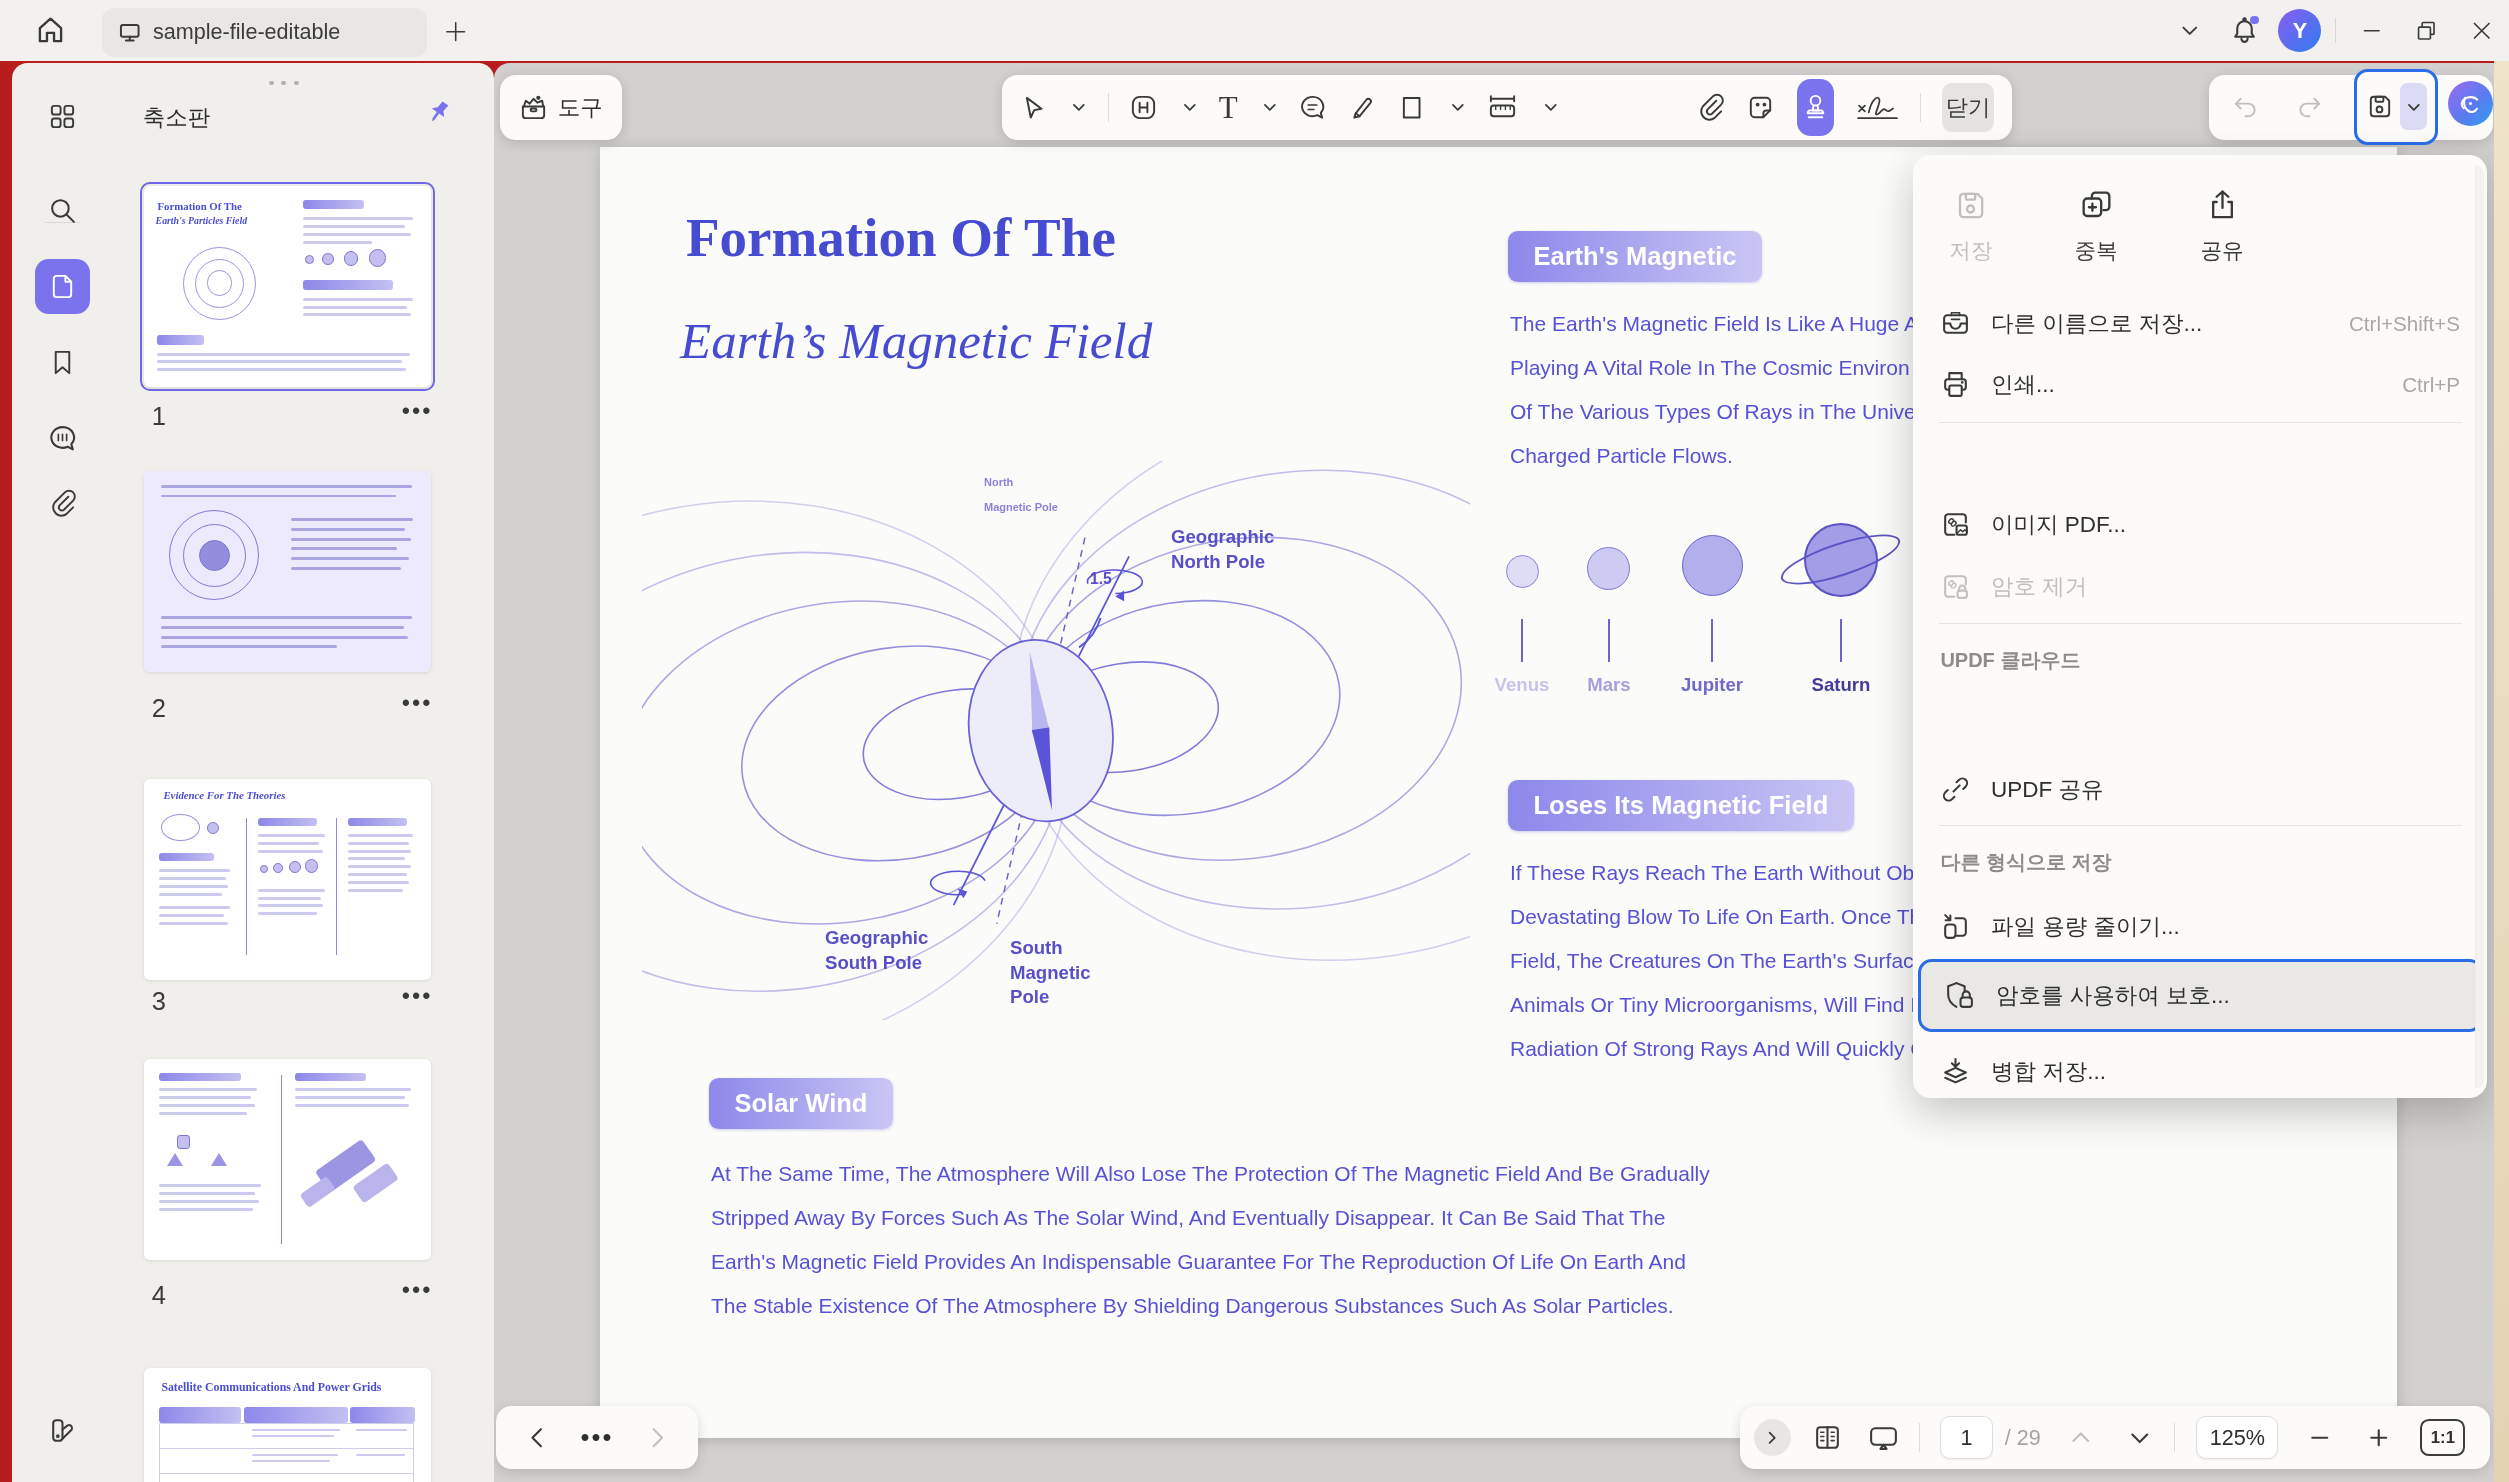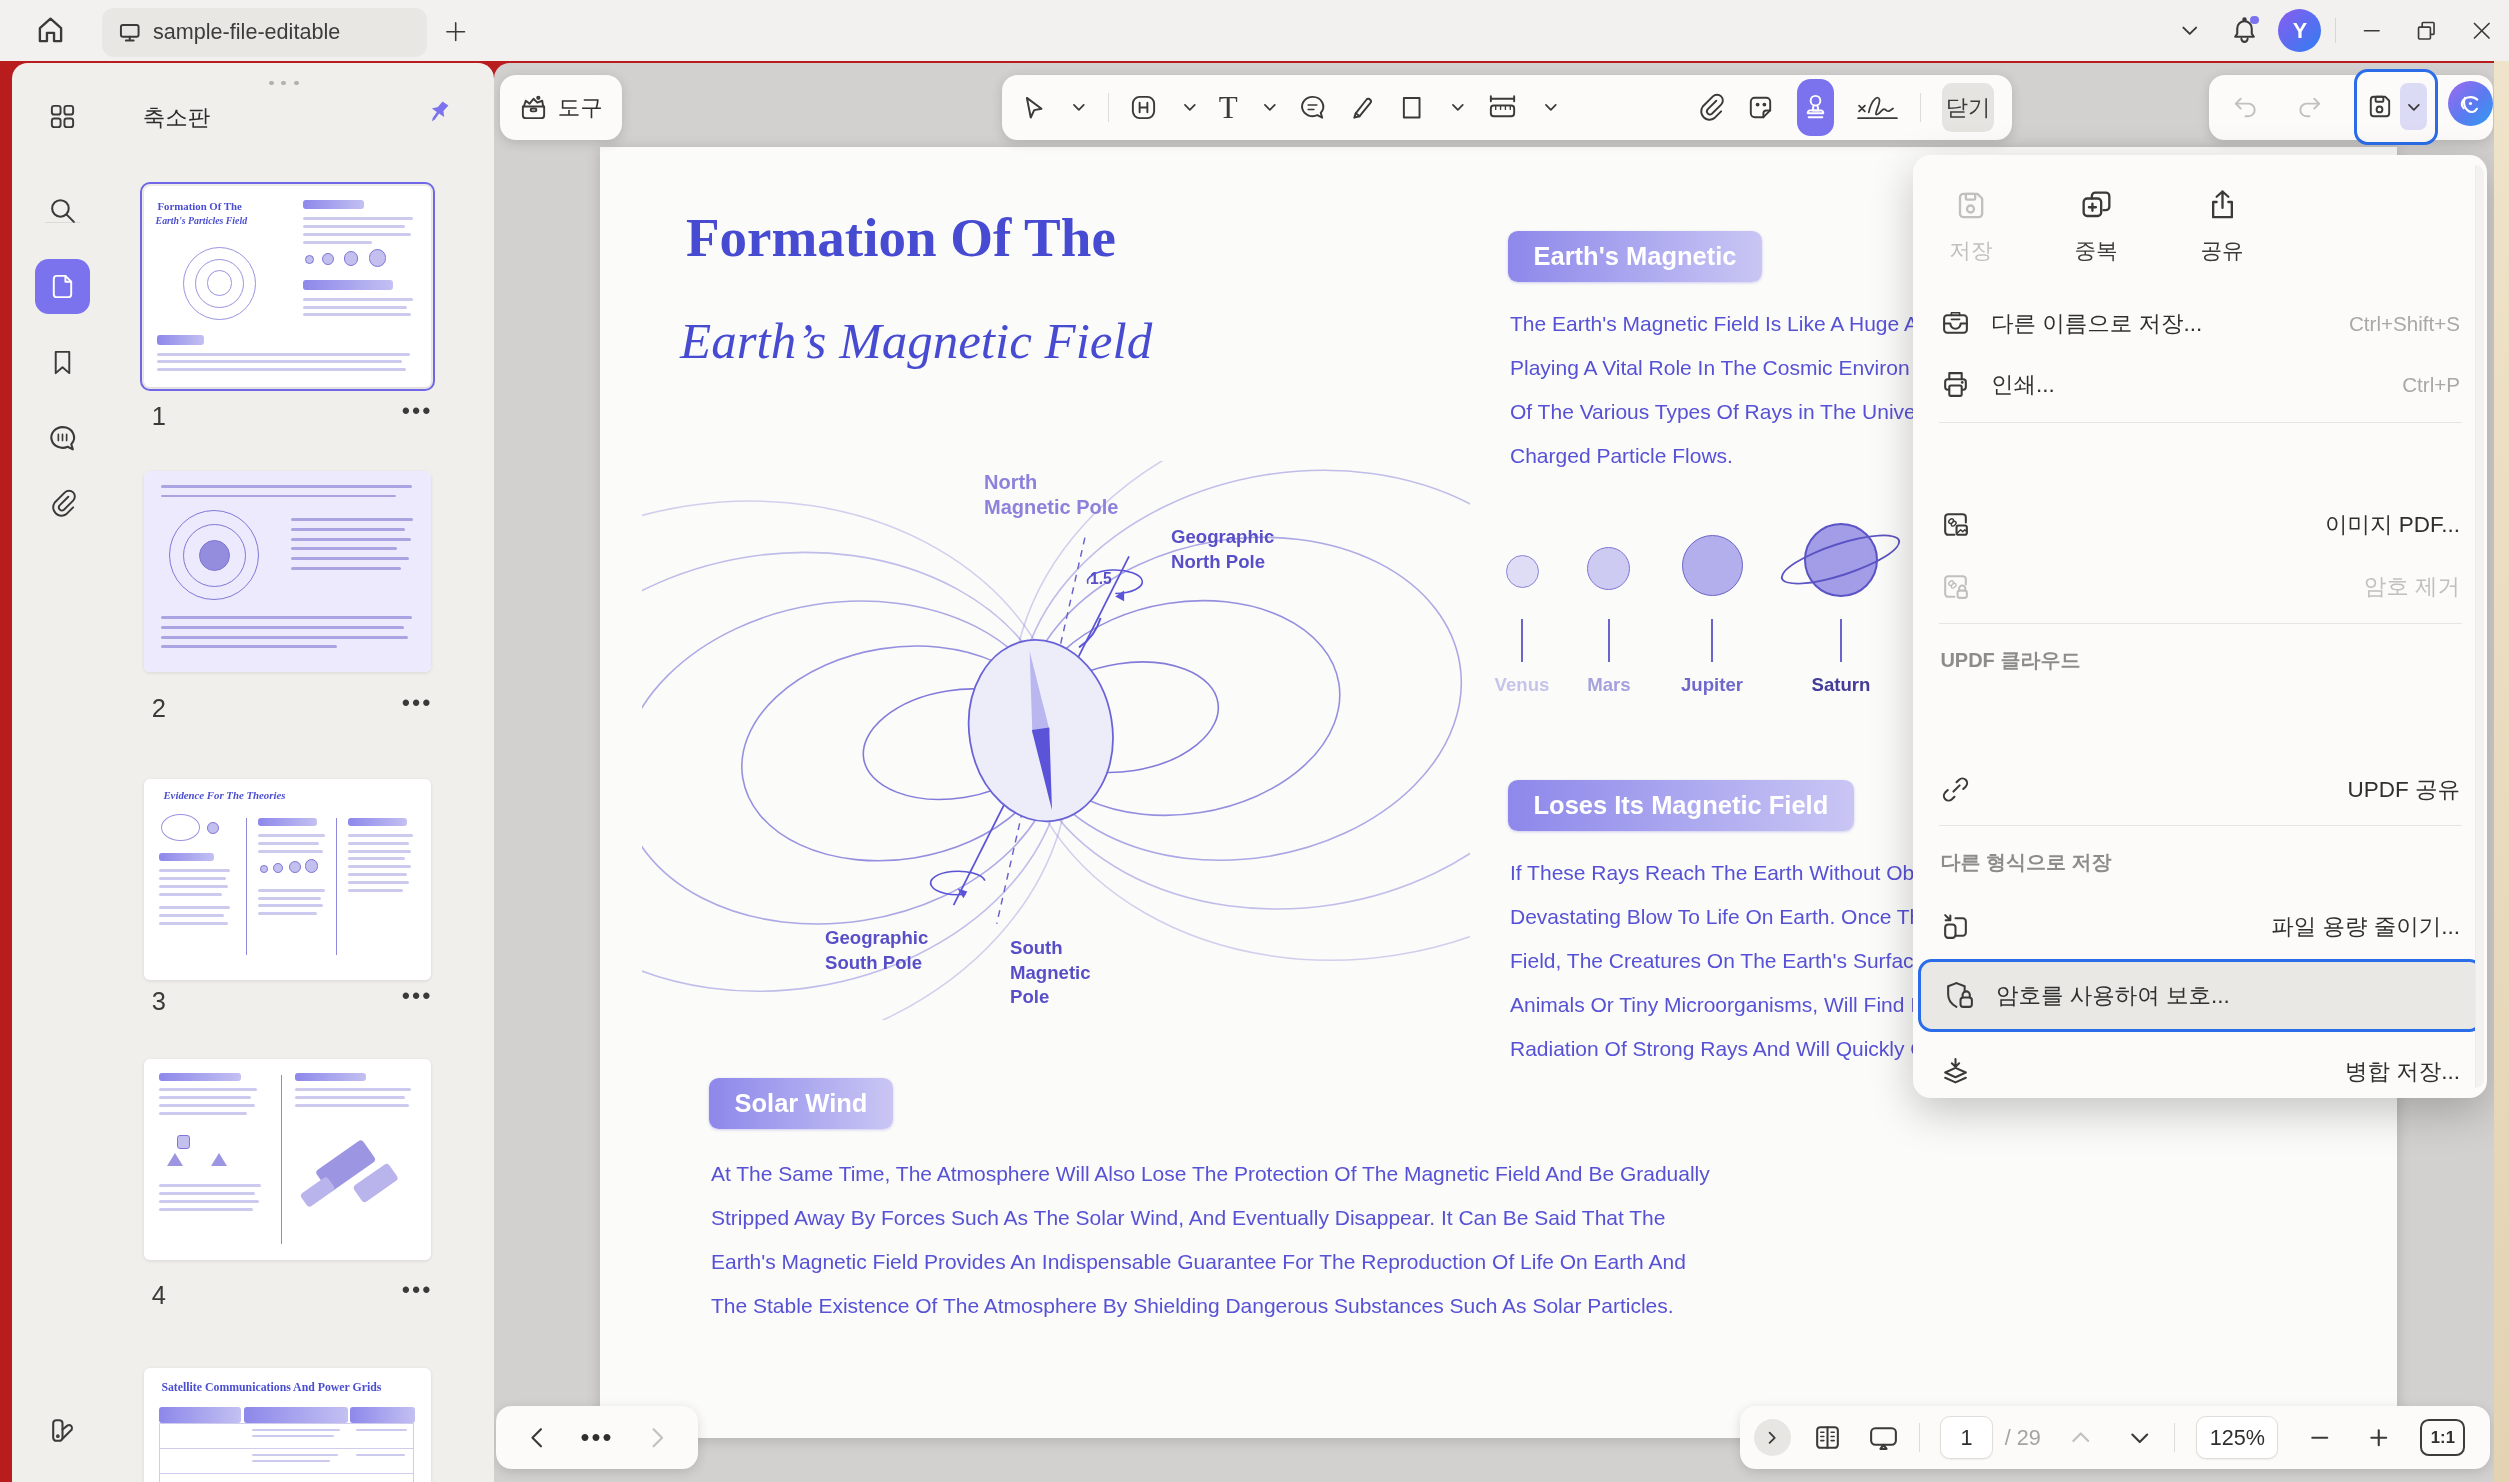--- a/index.html
+++ b/index.html
@@ -45,42 +45,42 @@
 
   
   .viewer { position:absolute; left:494px; top:63px; width:2015px; height:1420px; background:#d3d1cf; border-radius:15.7px 0 0 0; overflow:hidden; }
   .page { position:absolute; left:106px; top:84px; width:1797px; height:1291px; background:#fbfbf9; box-shadow:0 2px 13.7px rgba(0,0,0,.16); }
 
   
   .doc-title1 { position:absolute; left:86px; top:59px; font-family:"Liberation Serif", serif; font-weight:bold; font-size:55px; color:#474bd2; }
   .doc-title2 { position:absolute; left:80px; top:165px; font-family:"Liberation Serif", serif; font-style:italic; font-size:51px; color:#474bd2; }
   .badge { position:absolute; background:linear-gradient(90deg,#8d88ea,#c9c6f4); color:#fff; font-weight:bold; font-size:25.5px; border-radius:9.8px; padding:10.8px 25.5px; white-space:nowrap; box-shadow:0 1px 2.9px rgba(120,115,230,.35); }
   .para { position:absolute; color:#5751d6; font-size:21px; line-height:44px; white-space:nowrap; }
-  .dlabel { position:absolute; color:#584fc8; font-size:20px; font-weight:bold; line-height:24.5px; white-space:nowrap; }
+  .dlabel { position:absolute; color:#584fc8; font-size:11px; font-weight:bold; line-height:24.5px; white-space:nowrap; }
   .dlabel.light { color:#8c82dc; }
   .planet { position:absolute; border-radius:50%; }
   .ptick { position:absolute; width:2px; height:43px; background:#6b64cc; }
   .plabel { position:absolute; font-size:18.6px; font-weight:bold; text-align:center; width:118px; margin-left:-59px; }
 
   
   .pill { position:absolute; background:#fcfbfa; border-radius:15.7px; box-shadow:0 2.9px 11.8px rgba(0,0,0,.14); display:flex; align-items:center; }
   .tool-sep { width:1px; height:29px; background:#dedcd9; }
   .chev { margin-left:3.9px; }
   .close-btn { background:#e6e4e1; border-radius:9.8px; width:80px; height:49px; display:flex; align-items:center; justify-content:center; font-size:22.5px; color:#3a3a38; }
   .stamp-active { width:57px; height:57px; background:#7b73ee; border-radius:13.7px; display:flex; align-items:center; justify-content:center; }
   .save-hl { position:absolute; border:3.9px solid #2b6de8; border-radius:13.7px; background:#fcfbfa; display:flex; align-items:center; gap:5.9px; padding:0 7.8px; }
   .save-chip { width:27.4px; height:47px; background:#dcdbf5; border-radius:7.8px; display:flex; align-items:center; justify-content:center; }
   .ai-btn { position:absolute; width:45px; height:45px; border-radius:50%; background:linear-gradient(135deg,#9d6bf0,#5a7bf0 55%,#2f9df0); display:flex; align-items:center; justify-content:center; }
 
   
   .menu { position:absolute; left:1419px; top:92px; width:574px; height:943px; background:#fcfbfa; border-radius:17.6px; box-shadow:0 13.7px 43px rgba(0,0,0,.22); z-index:10; }
   .qbtn { position:absolute; top:17.6px; width:104px; height:108px; display:flex; flex-direction:column; align-items:center; justify-content:center; gap:13.7px; border-radius:11.8px; }
   .qbtn .qlabel { font-size:21.6px; color:#3a3a38; }
   .qbtn.disabled .qlabel { color:#c2c0be; }
-  .mrow { position:absolute; left:13.7px; width:547px; height:59px; display:flex; align-items:center; gap:19.6px; padding:0 13.7px; border-radius:11.8px;justify-content:space-between; }
+  .mrow { position:absolute; left:13.7px; width:547px; height:59px; display:flex; align-items:center; gap:19.6px; padding:0 13.7px; border-radius:11.8px; }
   .mlabel { font-size:22.5px; color:#2f2f2d; white-space:nowrap; }
   .mshort { margin-left:auto; font-size:20.6px; color:#aaa8a5; }
   .mrow.disabled .mlabel { color:#c2c0be; }
   .mdiv { position:absolute; left:25.5px; width:523px; height:1px; background:#e7e5e2; }
   .msection { position:absolute; left:27.4px; font-size:20px; font-weight:bold; color:#8e8c88; }
   .m-hl { position:absolute; left:4.9px; width:565px; height:73px; border:3.9px solid #2b6de8; border-radius:13.7px; background:#e9e8e5; display:flex; align-items:center; gap:19.6px; padding:0 22.5px; }
   .menu-scroll { position:absolute; right:2.9px; top:9.8px; bottom:9.8px; width:8.8px; background:#f3f2f0; border-left:1px solid #ecebe8; border-radius:0 15.7px 15.7px 0; }
 
   
   .bot-ic { display:flex; align-items:center; justify-content:center; }

